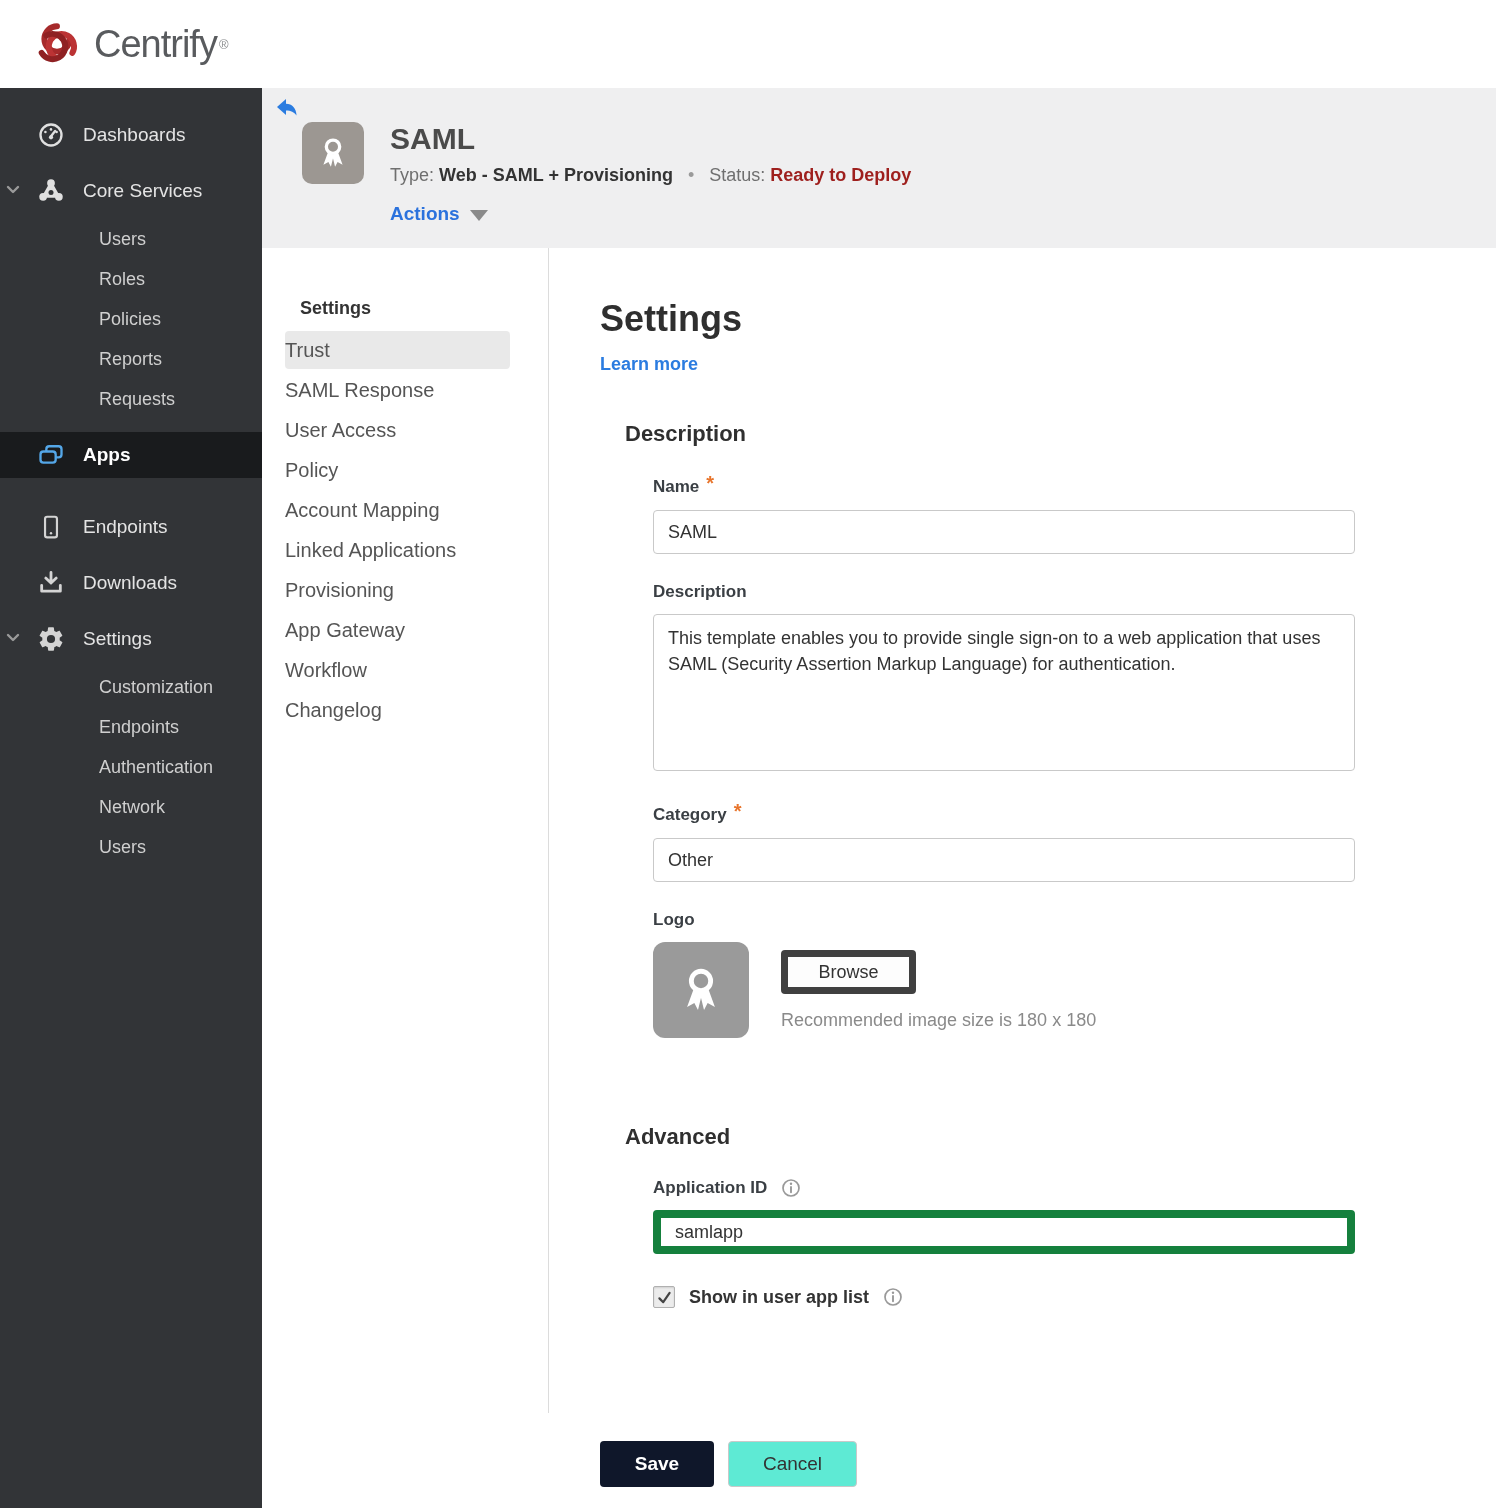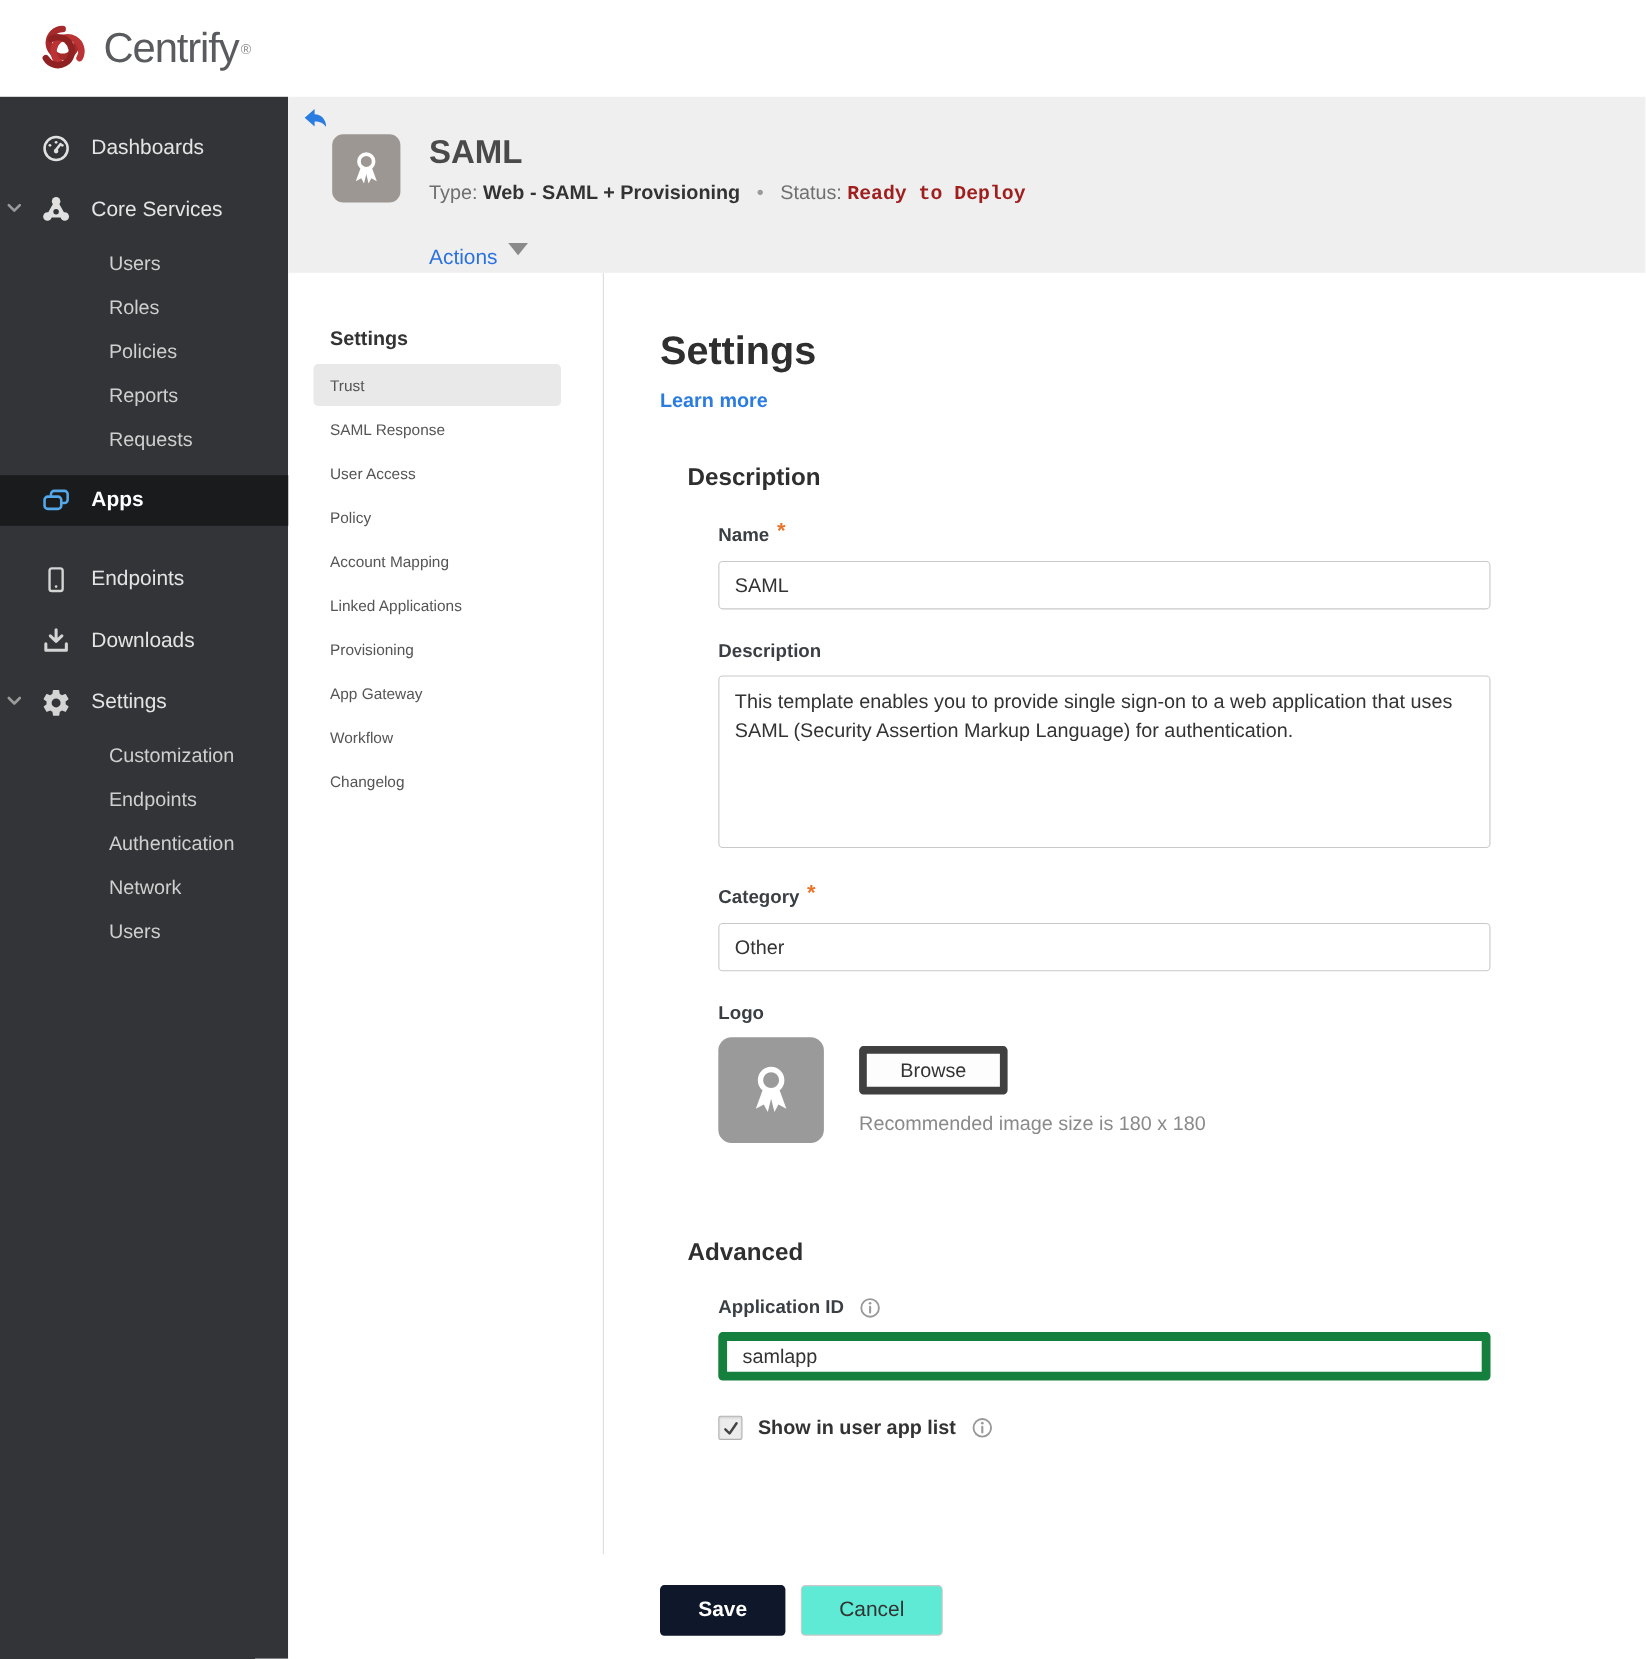--- a/index.html
+++ b/index.html
@@ -29,31 +29,31 @@
 
   
   .app-band { height:160px; background:#efeff0; padding:10px 0 0 14px; }
   .back-arrow { width:22px; height:20px; cursor:pointer; }
   .band-row { display:flex; margin-left:26px; margin-top:4px; }
   .app-icon-lg { width:62px; height:62px; background:#9c9792; border-radius:10px; display:flex; align-items:center; justify-content:center; flex-shrink:0; }
   .band-text { margin-left:26px; }
   .app-title { font-size:30px; font-weight:bold; color:#4a4a4a; }
   .type-row { margin-top:9px; font-size:18px; color:#6f6f6f; }
   .type-row b { color:#333; }
-  .status-red { color:#9e1f1d; font-weight:bold;font-family:Liberation Mono, monospace; }
+  .status-red { color:#9e1f1d; font-weight:bold; }
   .dot-sep { color:#9a9a9a; margin:0 10px; }
   .actions-row { margin-top:17px; display:flex; align-items:center; cursor:pointer; }
-  .actions-label { color:#2b72dd; font-size:19px; font-weight:normal;margin-top:20px; }
+  .actions-label { color:#2b72dd; font-size:19px; font-weight:bold; }
   .tri-down { width:0; height:0; border-left:9px solid transparent; border-right:9px solid transparent; border-top:11px solid #8a8a8a; margin-left:10px; margin-top:3px; }
 
   
   .content-row { display:flex; min-height:1165px; }
   .subnav { width:287px; flex-shrink:0; border-right:1px solid #dcdcdc; padding:50px 0 0 23px; }
   .subnav-heading { font-size:18px; font-weight:bold; color:#333; padding-left:15px; margin-bottom:12px; }
-  .subnav-item { width:225px; height:38px; line-height:38px; padding-left:15px; font-size:14px; color:#555; border-radius:4px; margin-bottom:2px; cursor:pointer; }
+  .subnav-item { width:225px; height:38px; line-height:38px; font-size:20px; color:#555; border-radius:4px; margin-bottom:2px; cursor:pointer; }
   .subnav-item.active { background:#e9e9e9; }
 
   .form-area { flex:1; padding:50px 0 0 51px; }
   .page-title { font-size:36px; font-weight:bold; color:#2f2f2f; }
   .learn-more { display:inline-block; margin-top:14px; color:#2b7ce0; font-size:18px; font-weight:bold; cursor:pointer; }
   .section-heading { font-size:22px; font-weight:bold; color:#2f2f2f; margin:46px 0 0 25px; }
   .field-group { margin-left:53px; margin-top:28px; }
   .field-label { font-size:17px; font-weight:bold; color:#3a3f44; margin-bottom:12px; display:flex; align-items:center; }
   .req { color:#e8752c; font-size:20px; font-weight:bold; margin-left:7px; position:relative; top:-3px; }
   .text-input { width:702px; height:44px; border:1px solid #c9c9c9; border-radius:4px; font-size:18px; color:#333; padding:0 14px; font-family:"Liberation Sans", sans-serif; background:#fff; }

